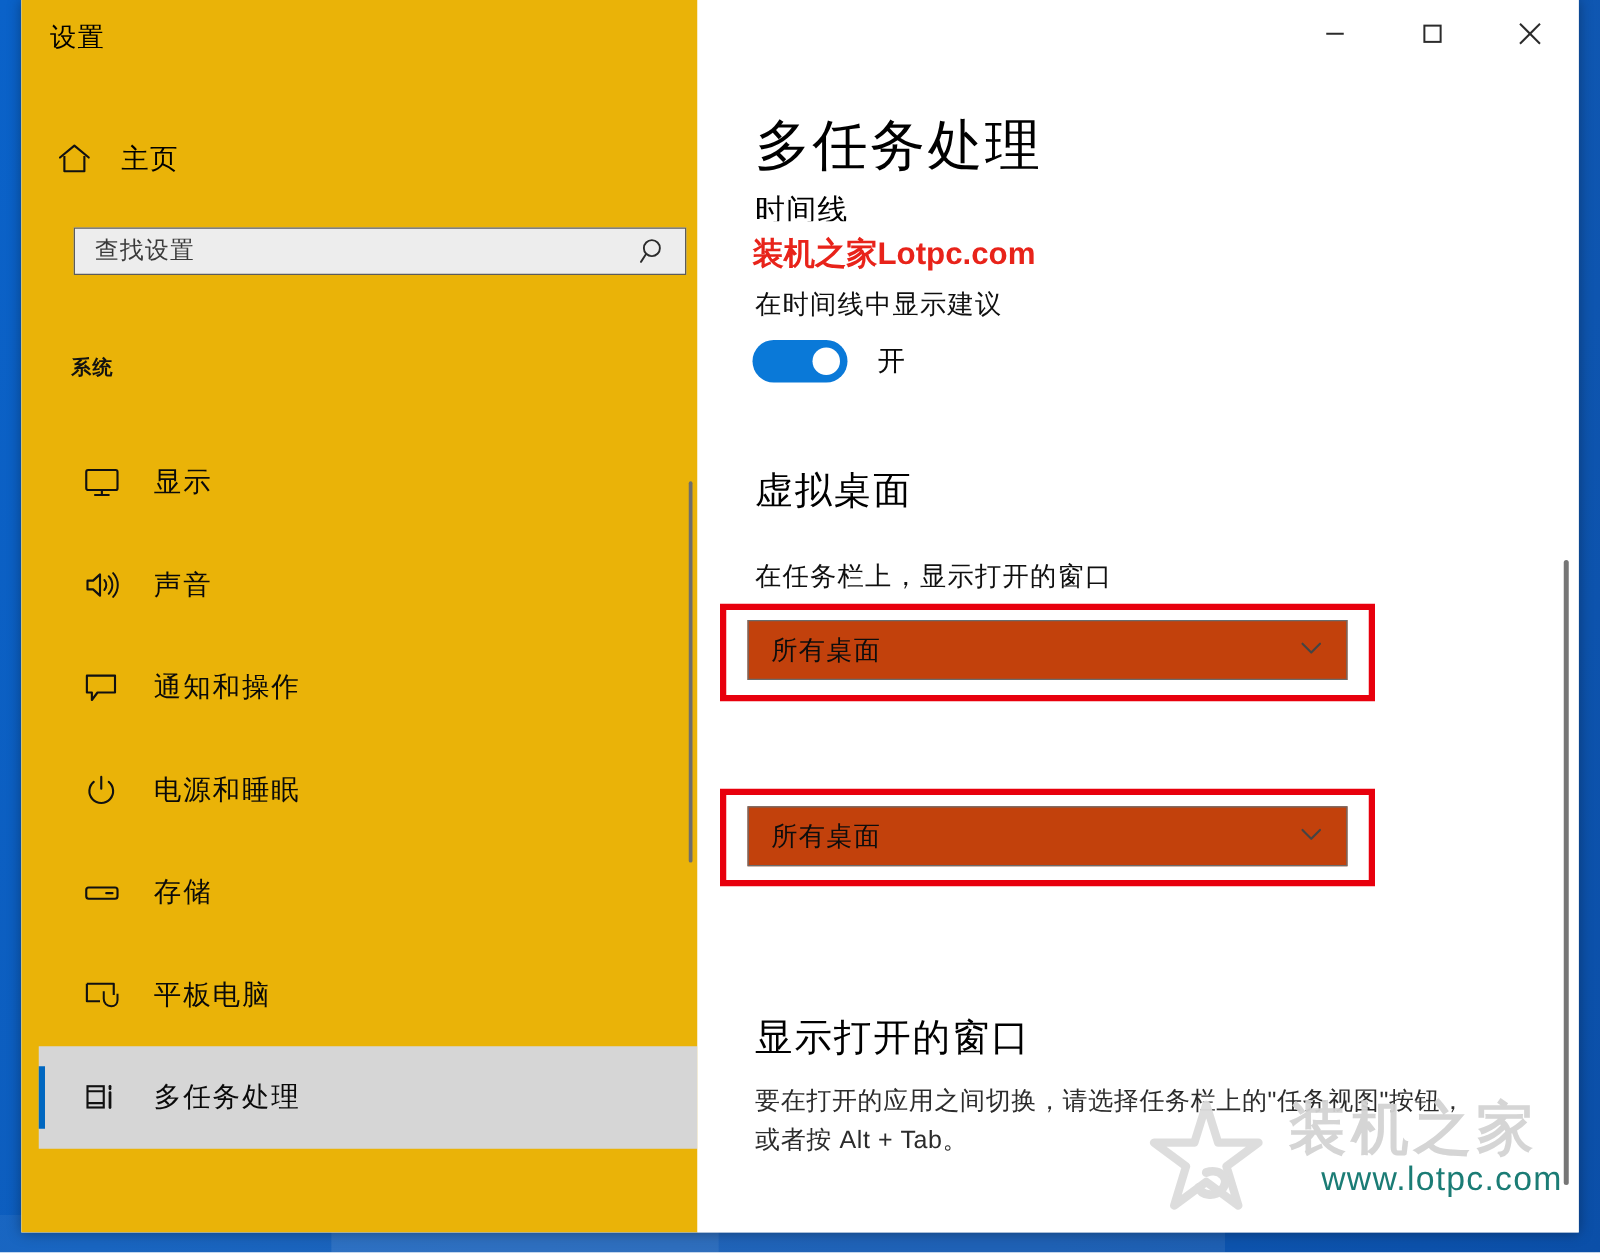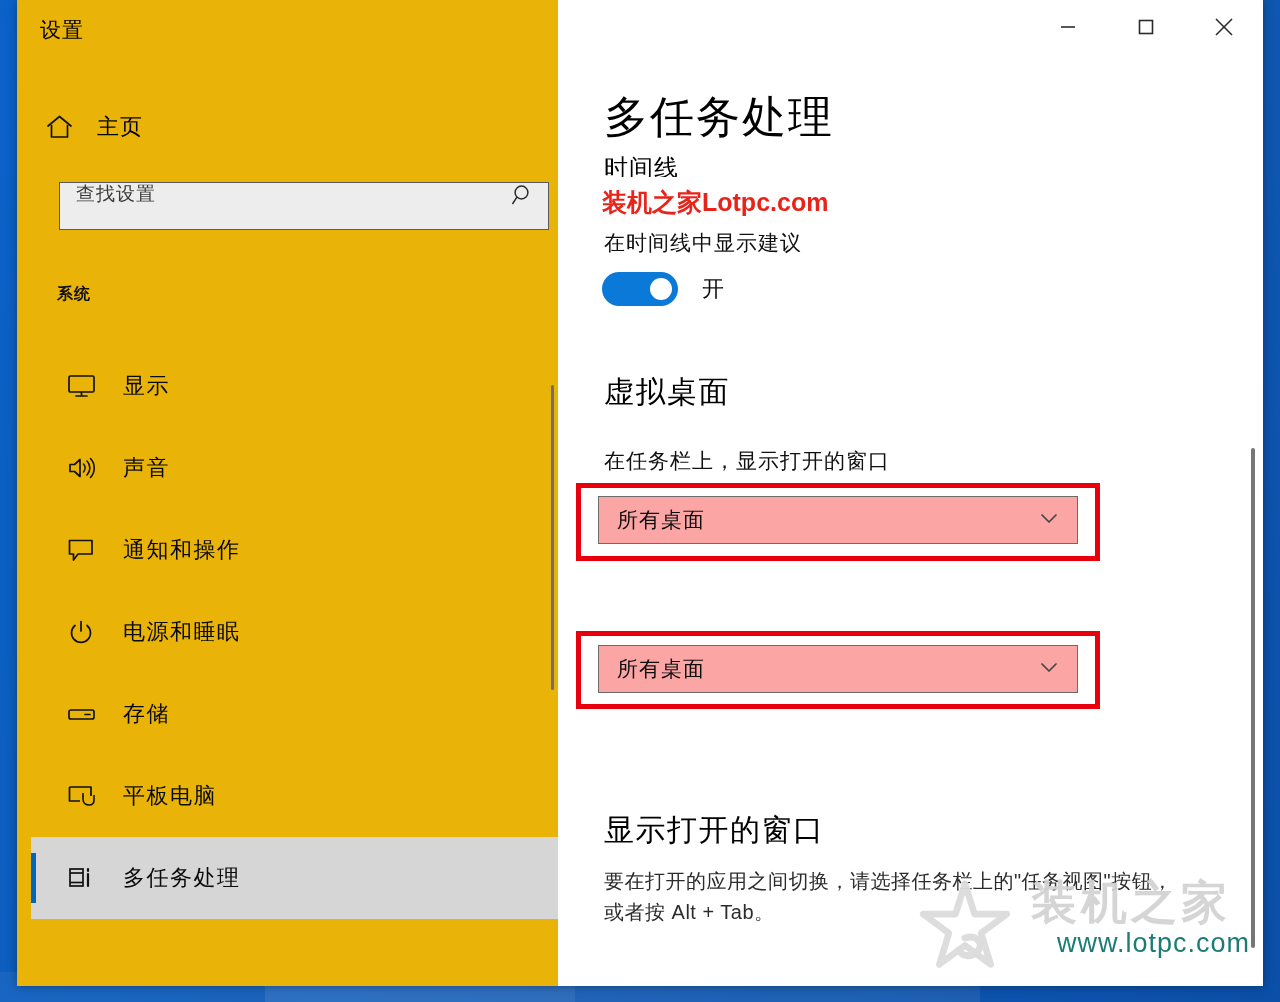--- a/index.html
+++ b/index.html
@@ -80,25 +80,25 @@
     color: #000;
     margin-left: 16px;
     letter-spacing: 1px;
   }
 
   #search-box {
     position: absolute;
     left: 42px;
     top: 182px;
     width: 490px;
-    height: 48px;
+    height: 38px;
     background: #ededed;
     border: 1px solid #5c5c5c;
     display: flex;
-    align-items: flex-start;
+    align-items: center;
     padding: 0 10px 0 16px;
   }
   #search-input {
     flex: 1;
     border: none;
     outline: none;
     background: transparent;
     font-family: inherit;
     font-size: 19px;
     color: #2b2b2b;
@@ -307,21 +307,21 @@
     border: 5px solid #e8000d;
     background: transparent;
   }
   #red-box-1 { left: 578px; top: 483px; width: 524px; height: 78px; }
   #red-box-2 { left: 578px; top: 631px; width: 524px; height: 78px; }
   
 
   .combobox {
     position: absolute;
     height: 48px;
-    background: #fca5a5;
+    background: #c2410c;
     border: 1px solid #6b6b6b;
     display: flex;
     align-items: center;
     justify-content: space-between;
     padding: 0 16px 0 18px;
     cursor: default;
   }
   .combobox .cbtext {
     font-size: 21px;
     color: #0d0d0d;

